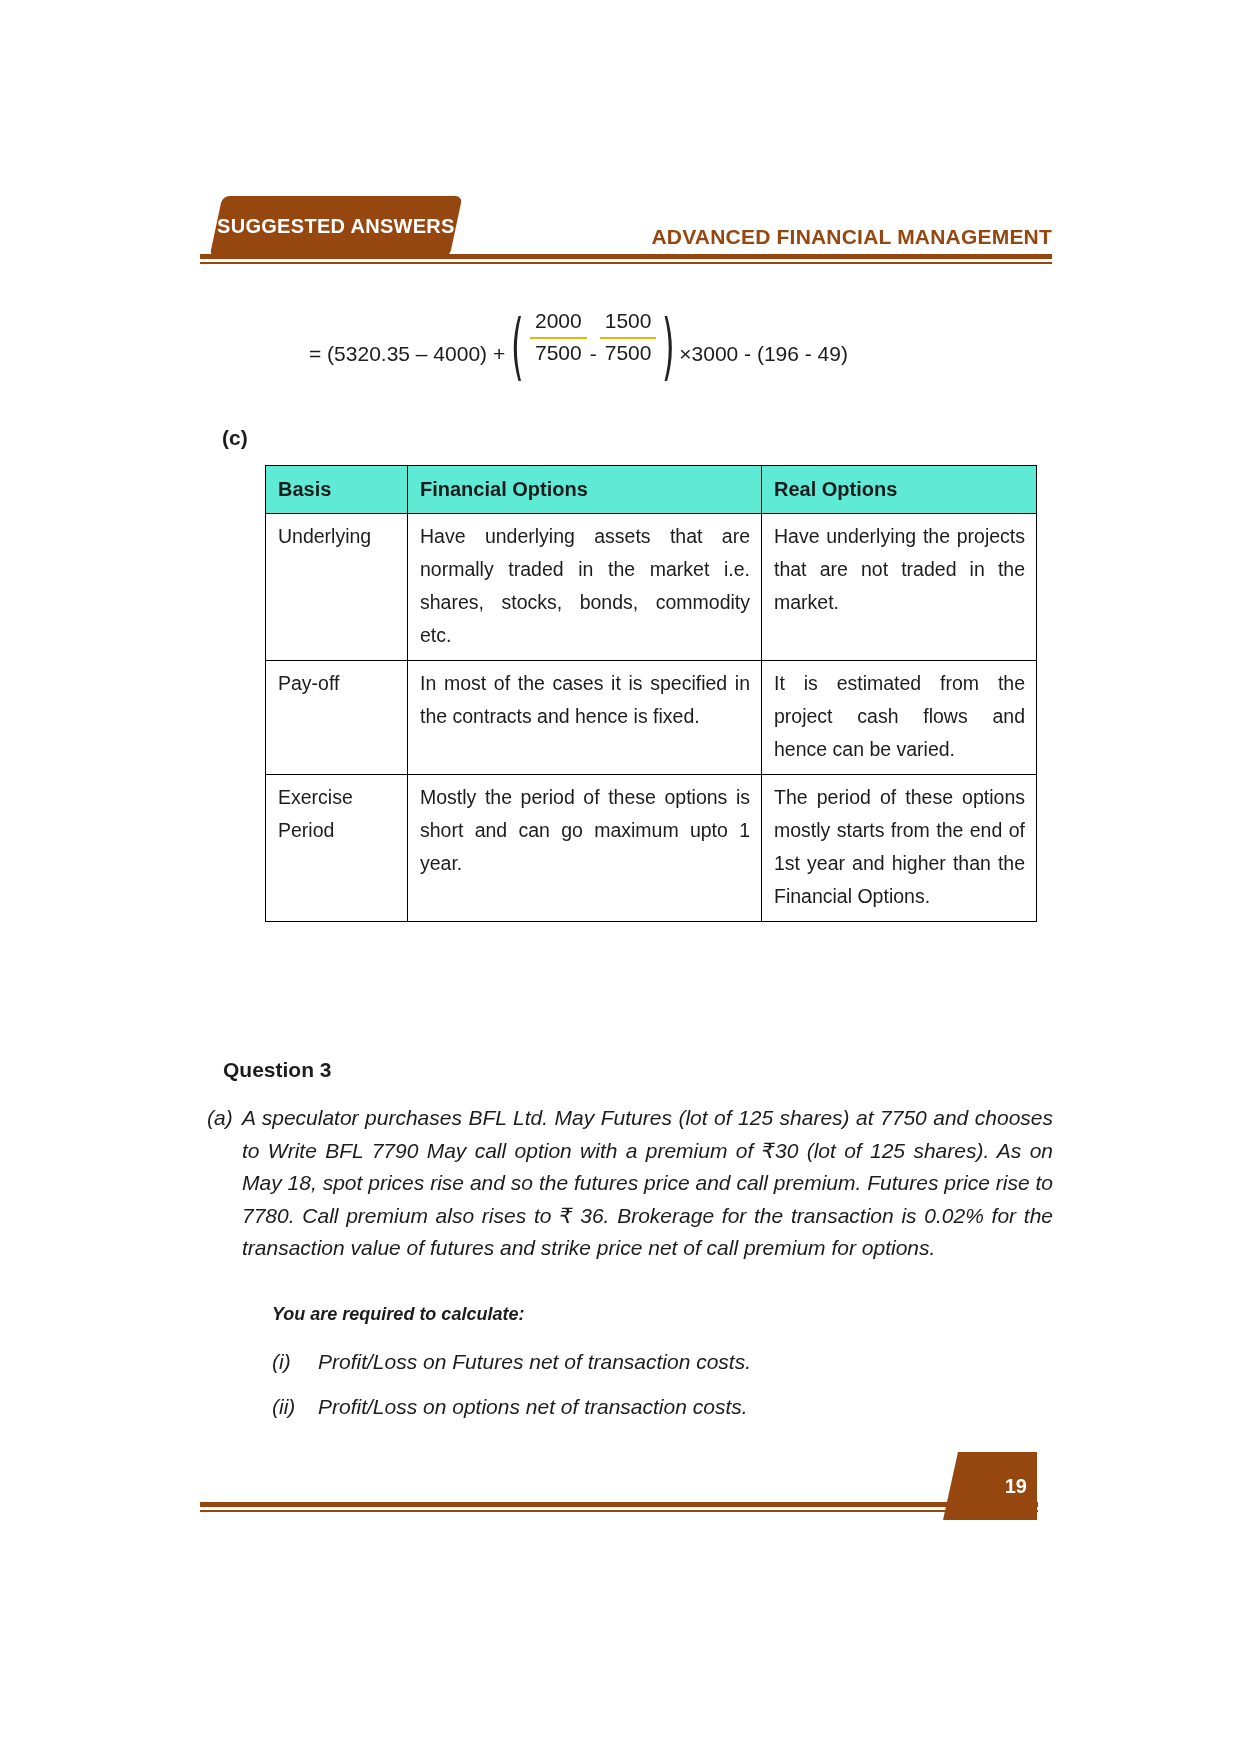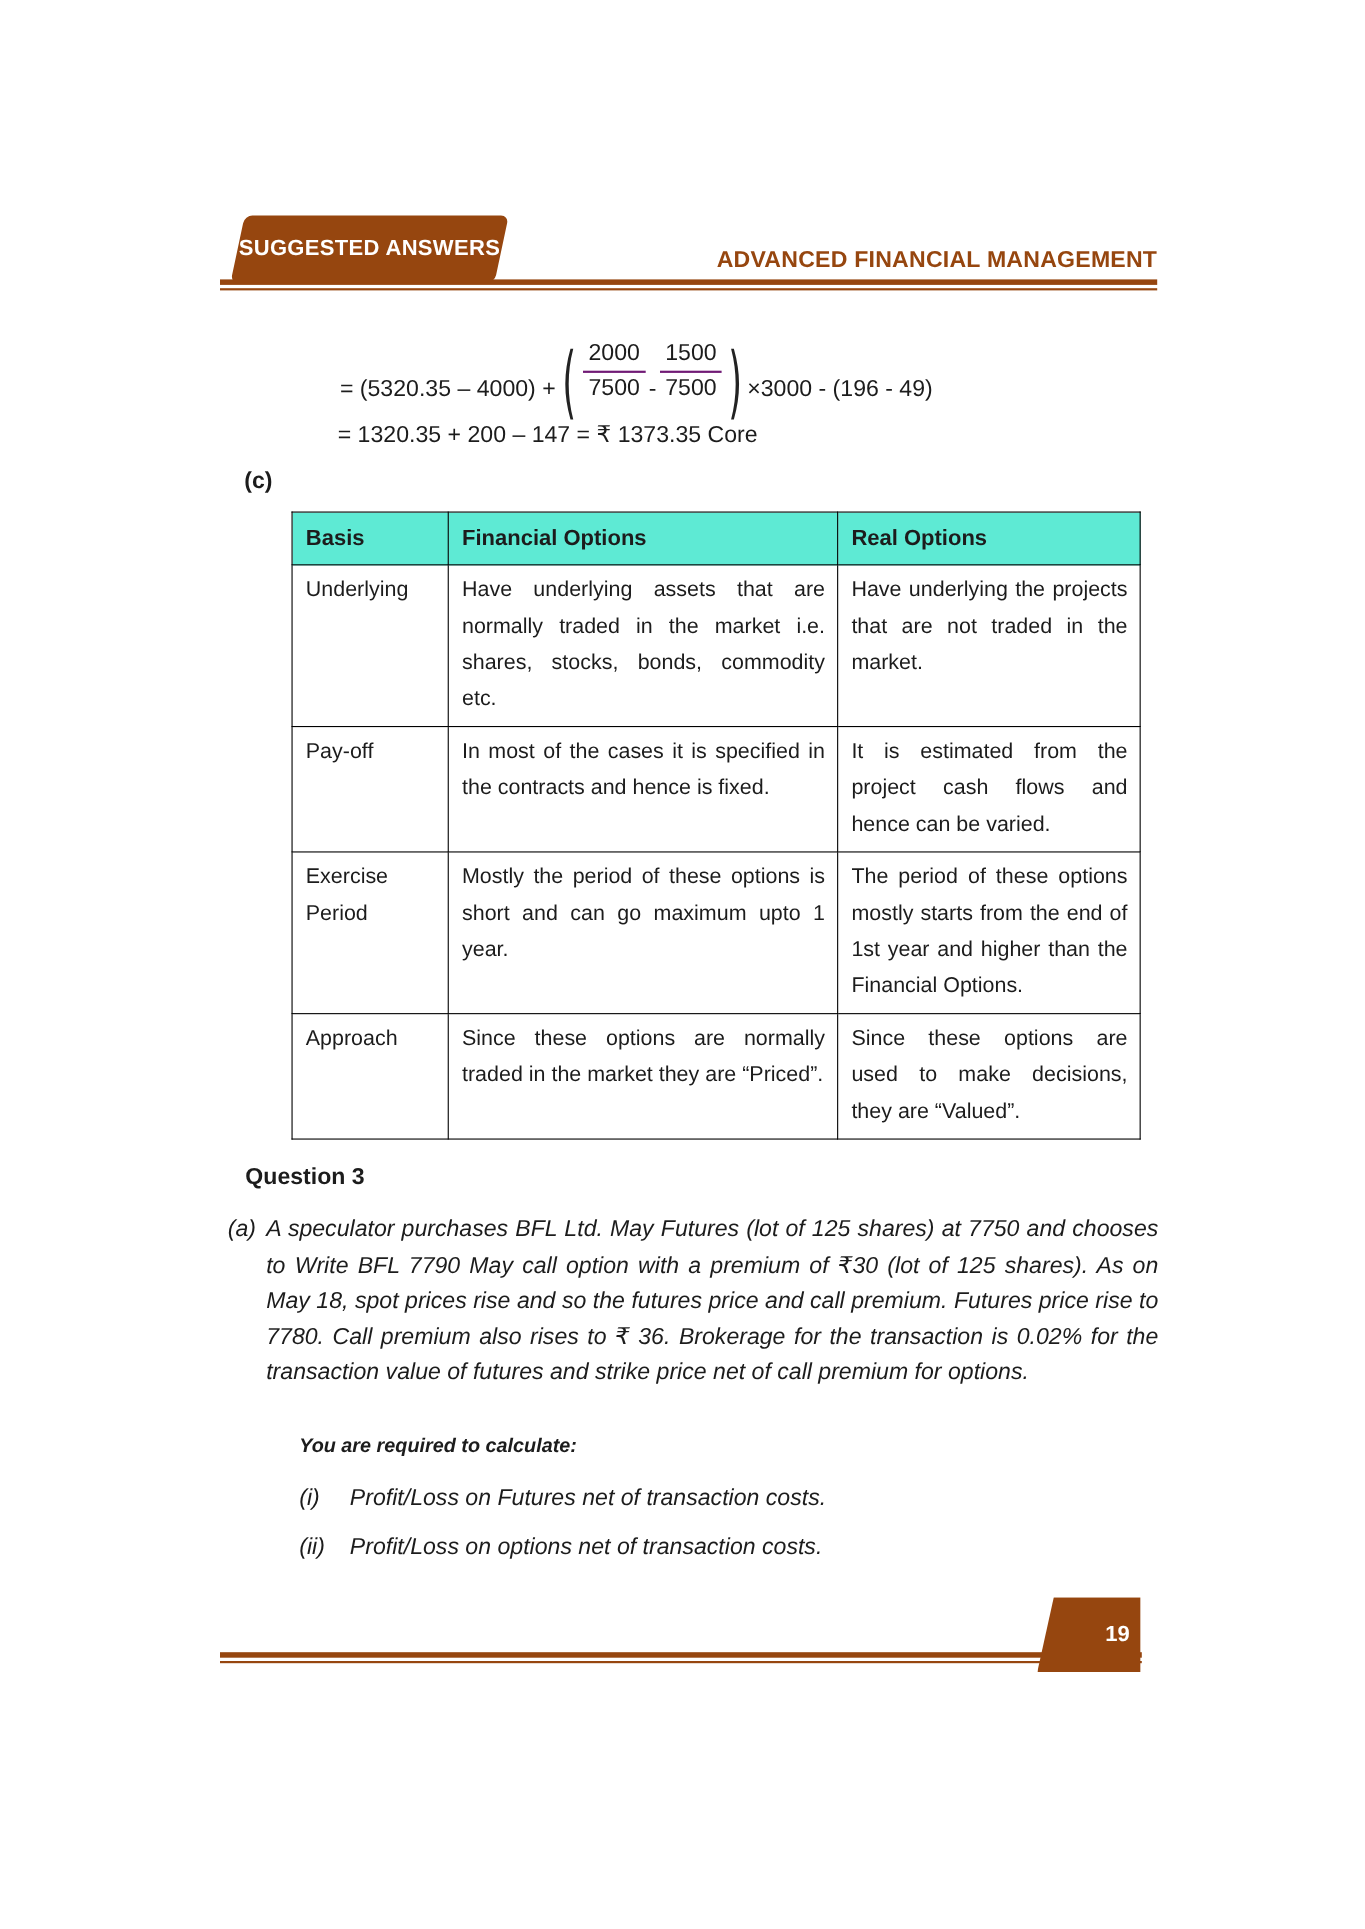--- a/index.html
+++ b/index.html
@@ -43,21 +43,21 @@
     font-size:21px;white-space:nowrap;
   }
   .formula-line1 .op{padding:0 2px;}
   .bigparen{
     display:inline-block;font-family:"DejaVu Sans",sans-serif;
     font-size:38px;font-weight:400;line-height:1;
     transform:scaleY(1.9) scaleX(.85);
     margin:0 3px;color:#222;
   }
   .frac{display:inline-flex;flex-direction:column;align-items:center;margin:0 2px;line-height:1.25;}
-  .frac .num{padding:0 5px 3px;border-bottom:2px solid #701a75;}
+  .frac .num{padding:0 5px 3px;border-bottom:2px solid #eab308;}
   .frac .den{padding-top:1px;}
   .frac-minus{margin:0 1px;}
   .formula-line2{
     position:absolute;left:307px;top:383px;
     font-size:21px;white-space:nowrap;
   }
   .part-c{position:absolute;left:222px;top:426px;font-weight:bold;font-size:21px;}
 
   
   table.compare{
@@ -128,21 +128,20 @@
       <span class="den">7500</span>
     </span>
     <span class="frac-minus">-</span>
     <span class="frac">
       <span class="num">1500</span>
       <span class="den">7500</span>
     </span>
     <span class="bigparen">)</span>
     <span>×3000 - (196 - 49)</span>
   </div>
-  <div class="formula-line2">= 1320.35 + 200 – 147 = ₹ 1373.35 Core</div>
   <div class="part-c">(c)</div>
 
   <table class="compare">
     <colgroup>
       <col style="width:142px">
         <col style="width:354px">
         <col style="width:275px">
     </colgroup>
     <thead>
       <tr>
@@ -160,25 +159,20 @@
       <tr>
         <td class="cell-basis">Pay-off</td>
         <td class="cell-just">In most of the cases it is specified in the contracts and hence is fixed.</td>
         <td class="cell-just">It is estimated from the project cash flows and hence can be varied.</td>
       </tr>
       <tr>
         <td class="cell-basis">Exercise Period</td>
         <td class="cell-just">Mostly the period of these options is short and can go maximum upto 1 year.</td>
         <td class="cell-just">The period of these options mostly starts from the end of 1st year and higher than the Financial Options.</td>
       </tr>
-      <tr>
-        <td class="cell-basis">Approach</td>
-        <td class="cell-just">Since these options are normally traded in the market they are “Priced”.</td>
-        <td class="cell-just">Since these options are used to make decisions, they are “Valued”.</td>
-      </tr>
     </tbody>
   </table>
 
   <div class="q3-heading">Question 3</div>
   <div class="para-a">
     <span class="a-label">(a)</span>
     <span class="a-text">A speculator purchases BFL Ltd. May Futures (lot of 125 shares) at 7750 and chooses to Write BFL 7790 May call option with a premium of ₹30 (lot of 125 shares). As on May 18, spot prices rise and so the futures price and call premium. Futures price rise to 7780. Call premium also rises to ₹ 36. Brokerage for the transaction is 0.02% for the transaction value of futures and strike price net of call premium for options.</span>
   </div>
   <div class="required-heading">You are required to calculate:</div>
   <div class="req-item req-item-1">

